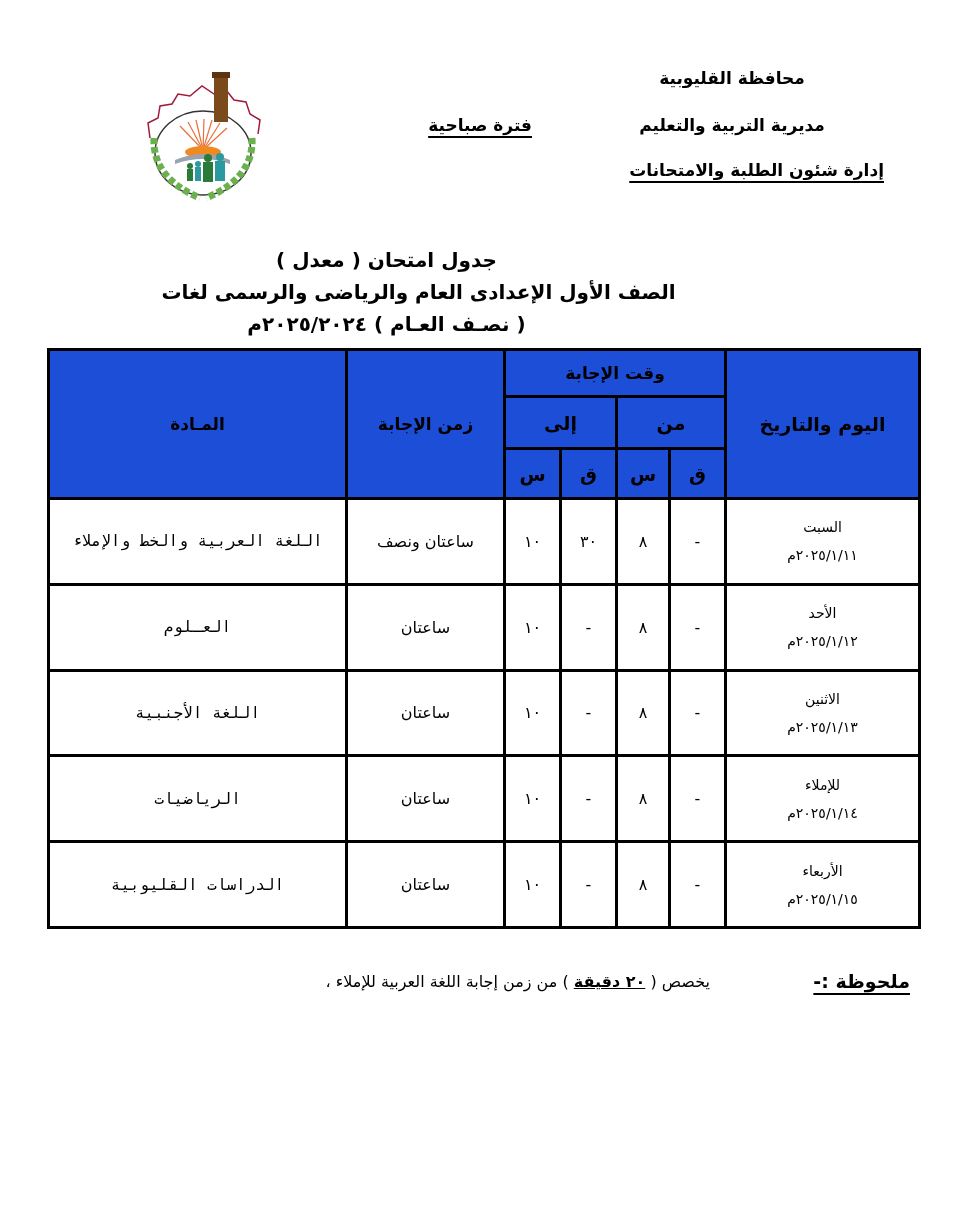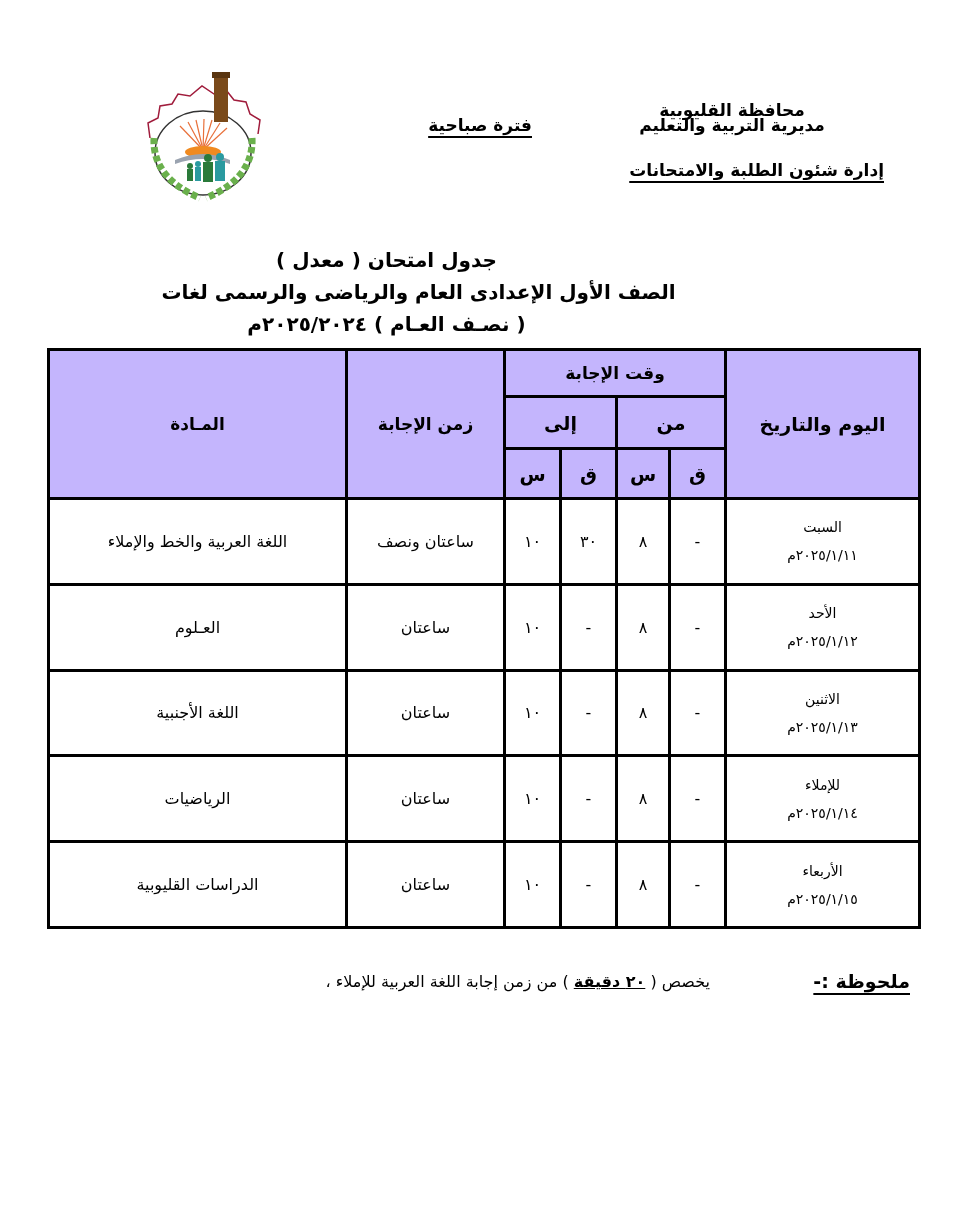--- a/index.html
+++ b/index.html
@@ -6,37 +6,37 @@
   body { width: 972px; height: 1223px; position: relative; overflow: hidden;
          font-family: "DejaVu Sans", sans-serif; color: #000; direction: rtl; }
   .abs { position: absolute; }
   .hdr-line { font-weight: bold; font-size: 17px; white-space: nowrap; text-align: center; }
   .u { text-decoration: underline; text-decoration-thickness: 2px; text-underline-offset: 5px; }
   .title { left: 0; width: 773px; text-align: center; font-weight: bold; font-size: 20px; white-space: nowrap; }
 
   table.sched { position: absolute; left: 47px; top: 348px; width: 871px; height: 581px;
     border-collapse: collapse; direction: rtl; table-layout: fixed; }
   table.sched td, table.sched th { border: 3px solid #000; text-align: center; vertical-align: middle; padding: 0; }
-  table.sched th { background: #c4b5fd; font-weight: bold; font-size: 19px; }
+  table.sched th { background: #1d4ed8; font-weight: bold; font-size: 19px; }
   table.sched th.small { font-size: 17px; }
   table.sched td { font-size: 16px; background: #fff; }
   .day { display: block; font-size: 14px; line-height: 22px; }
   .date { display: block; font-size: 14px; line-height: 22px; margin-top: 6px; }
-  .subj { font-size: 17px; }
+  .subj { font-size: 17px; font-family: Liberation Mono, monospace; }
 
   .note-label { right: 62px; top: 970px; font-weight: bold; font-size: 19px; white-space: nowrap; }
   .note-text { right: 262px; top: 972px; font-size: 16px; white-space: nowrap; }
   .note-text b { font-weight: bold; text-decoration: underline; }
 
   .logo { left: 130px; top: 68px; width: 145px; height: 135px; }
 </style>
 </head>
 <body>
 
-<div class="abs hdr-line" style="right:140px; top:68px; width:200px;margin-top:32px;">محافظة القليوبية</div>
+<div class="abs hdr-line" style="right:140px; top:68px; width:200px;">محافظة القليوبية</div>
 <div class="abs hdr-line" style="right:125px; top:115px; width:230px;">مديرية التربية والتعليم</div>
 <div class="abs hdr-line u" style="right:88px; top:160px; width:240px;">إدارة شئون الطلبة والامتحانات</div>
 
 <div class="abs hdr-line u" style="left:432px; top:115px; width:100px;">فترة صباحية</div>
 
 <div class="abs logo">
   <svg width="145" height="135" viewBox="0 0 145 135">
 
     <path d="M20 70 L18 55 L28 50 L30 38 L42 36 L48 26 L60 28 L72 18 L84 26 L96 22 L104 32 L116 34 L120 46 L130 52 L128 66" fill="none" stroke="#a01c3c" stroke-width="1.5"></path>
 

